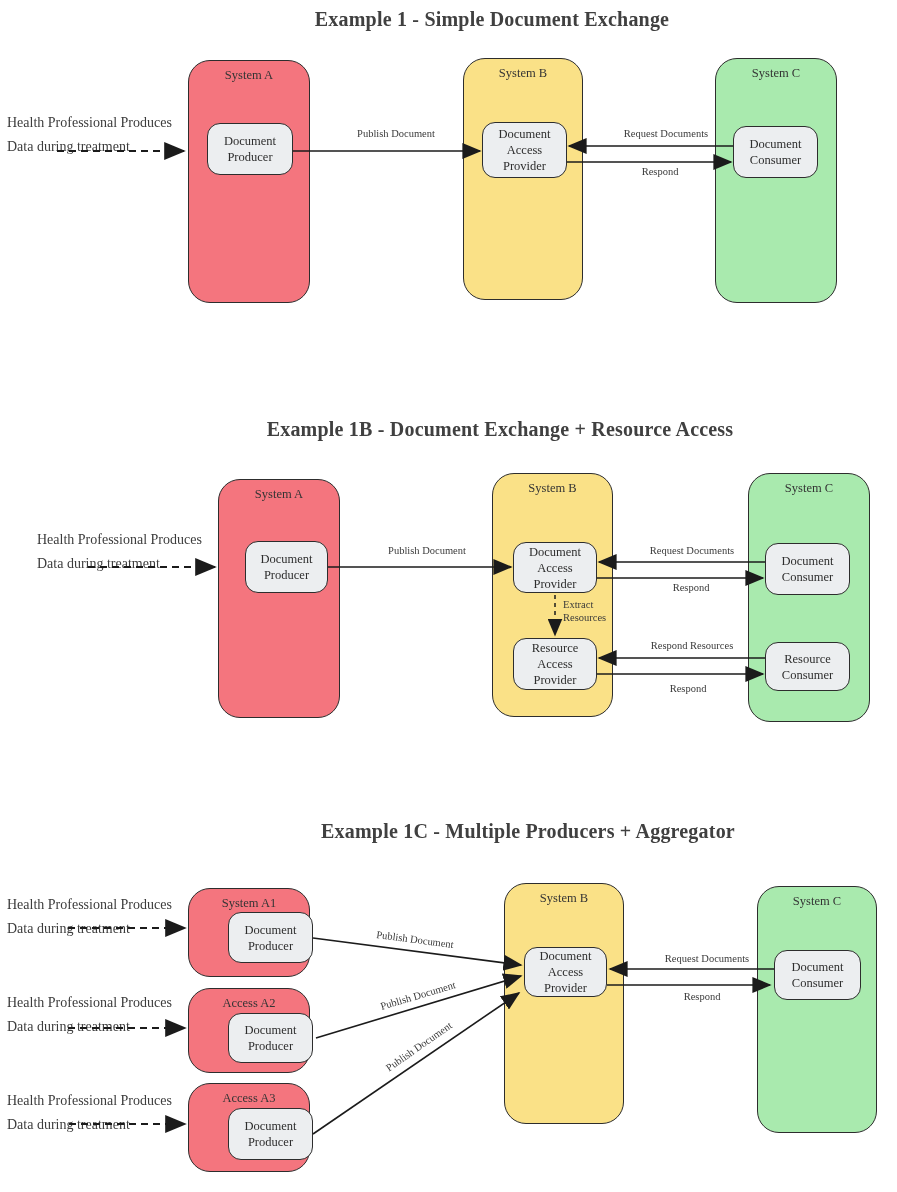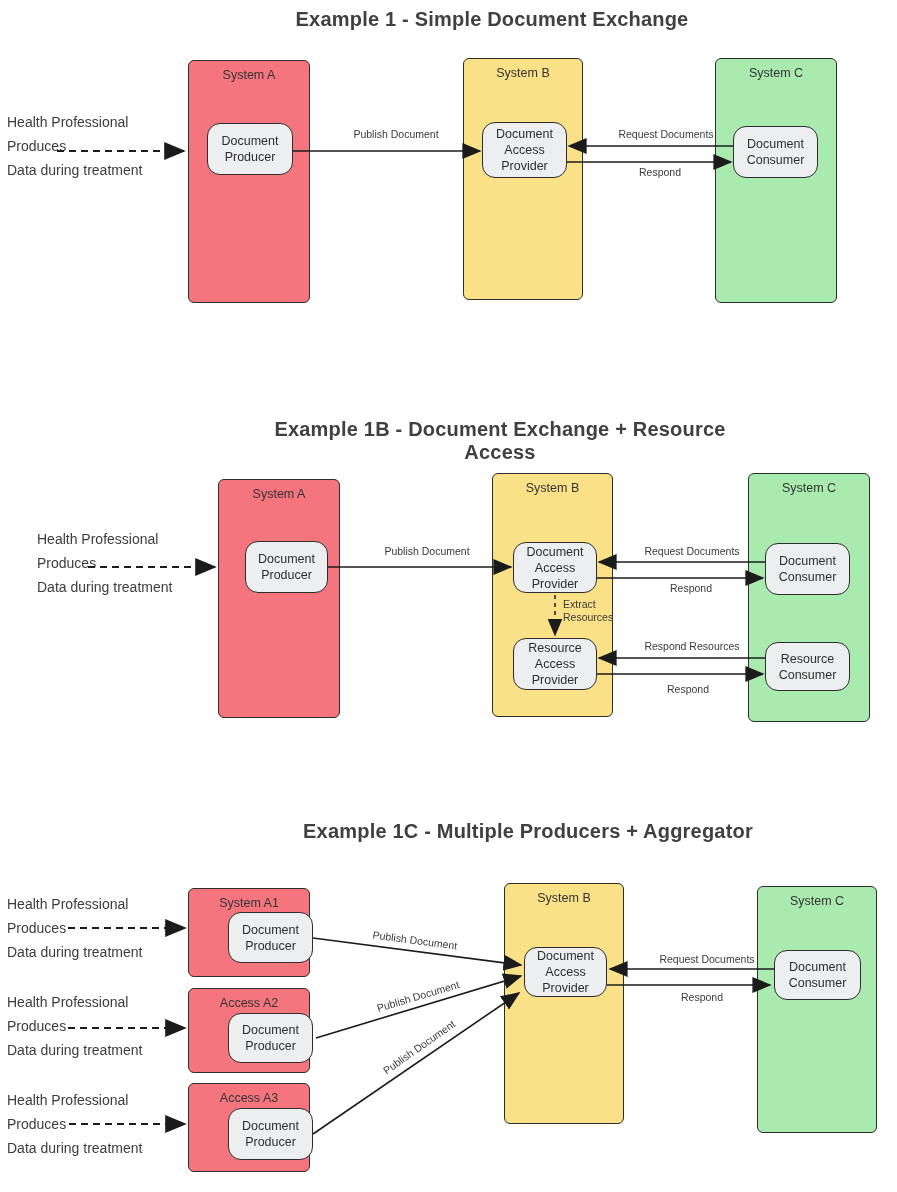--- a/index.html
+++ b/index.html
@@ -1,21 +1,21 @@
 <!DOCTYPE html>
 <html style="--background: #FFFFFF; --system-red: #F4757E; --system-yellow: #FAE187; --system-green: #A9EAAE; --component-fill: #ECEEF0; --outline: #2D2D2D; --connector: #1B1B1B; --title-text: #404040; --label-text: #3A3A3A;"><head>
 <meta charset="utf-8">
 <style>
   *{box-sizing:border-box}
   html,body{margin:0;padding:0;background:#fff}
   #canvas{position:relative;width:897px;height:1192px;background:var(--background,#fff);
-          font-family:Liberation Sans, sans-serif;overflow:hidden}
+          font-family:Liberation Serif, serif;overflow:hidden}
   .title{position:absolute;margin:0;font-size:20px;font-weight:600;color:var(--title-text,#404040);
          text-align:center;letter-spacing:.2px}
-  .sys{position:absolute;border:1.6px solid var(--outline,#2d2d2d);border-radius:6px}
+  .sys{position:absolute;border:1.6px solid var(--outline,#2d2d2d);border-radius:22px}
   .sys.red{background:var(--system-red,#F4757E)}
   .sys.yellow{background:var(--system-yellow,#FAE187)}
   .sys.green{background:var(--system-green,#A9EAAE)}
   .sys-label{padding-top:7px;text-align:center;font-size:12.5px;color:#343434}
   .comp{position:absolute;background:var(--component-fill,#ECEEF0);border:1.6px solid var(--outline,#2d2d2d);
         border-radius:13px;display:flex;align-items:center;justify-content:center;text-align:center;
         font-size:12.5px;line-height:1.28;color:#2e2e2e;white-space:pre-line}
   .edge-label{position:absolute;font-size:10.5px;color:var(--label-text,#3a3a3a);text-align:center;
               width:132px;white-space:pre-line}
   .edge-label.narrow{width:100px}

